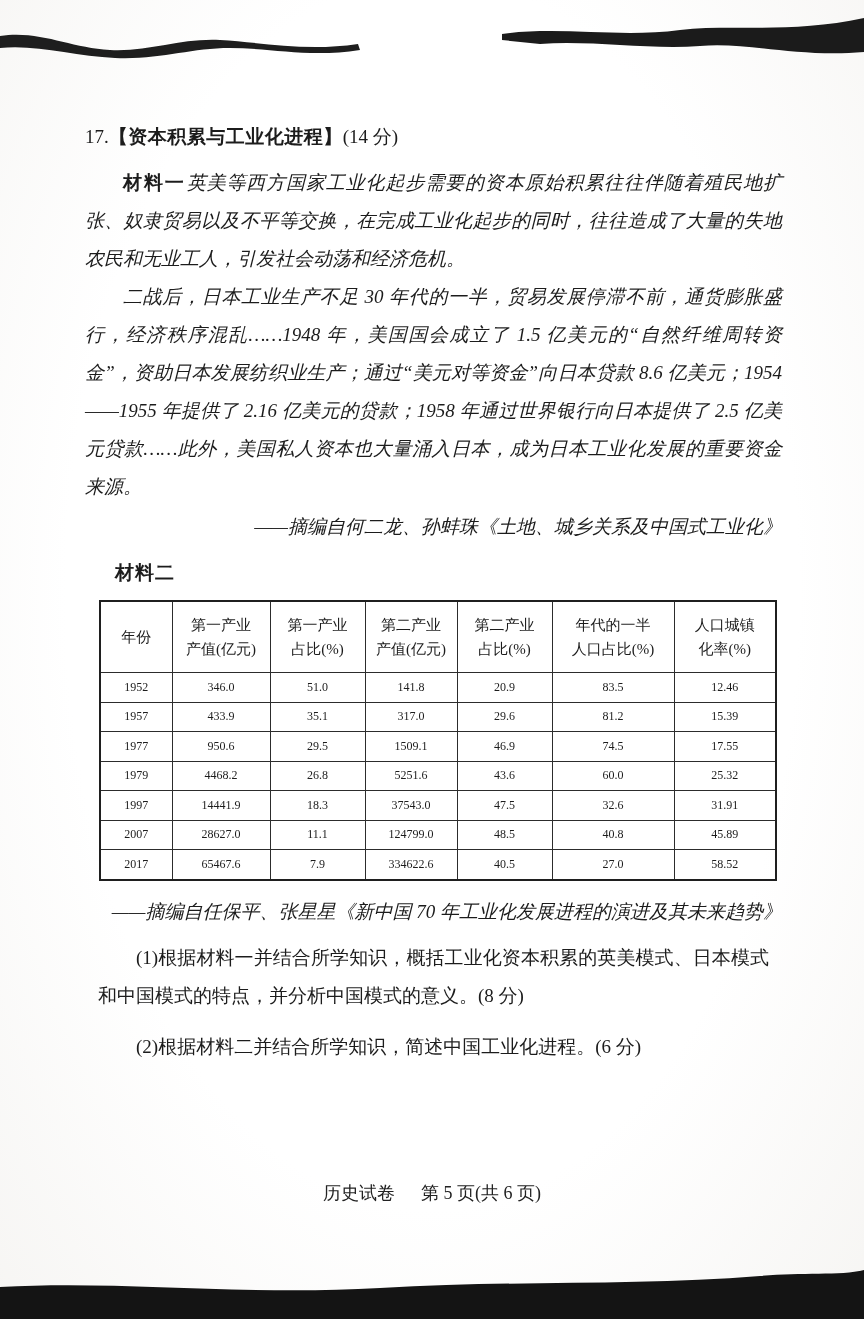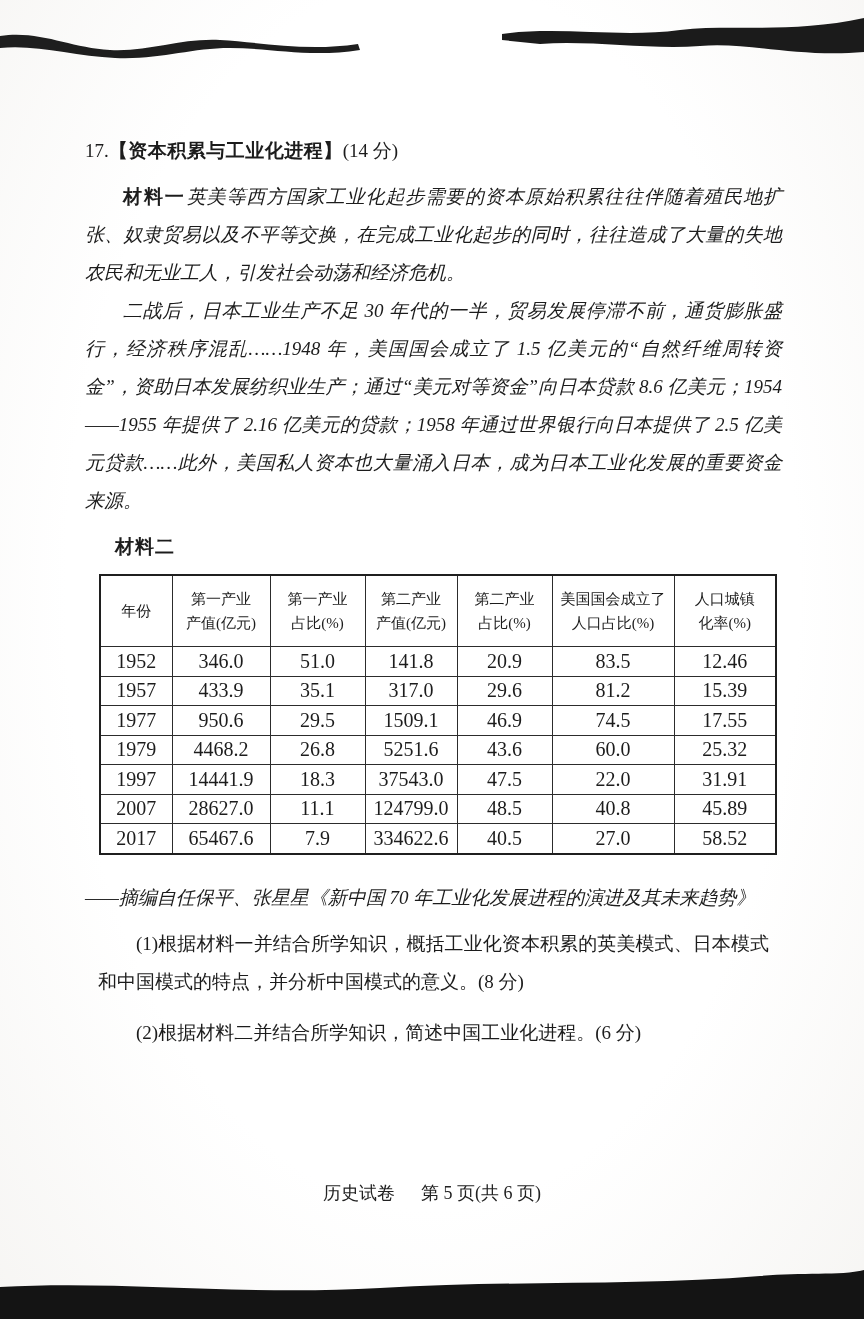--- a/index.html
+++ b/index.html
@@ -11,21 +11,21 @@
     color:#1c1c1c;
     overflow:hidden;
   }
   .page{
     position:absolute;inset:0;
     background:radial-gradient(ellipse at 50% 45%, #ffffff 60%, #f6f5f3 100%);
   }
   .artifact{position:absolute;left:0;top:0;pointer-events:none;}
   .content{
     position:absolute;
-    left:85px;top:132px;width:697px;
+    left:85px;top:118px;width:697px;
   }
   .q-title{
     font-size:19px;line-height:38px;white-space:nowrap;
   }
   .q-title .num{font-family:"Liberation Serif","DejaVu Serif",serif;}
   .q-title .brk{
     font-family:"Liberation Sans","DejaVu Sans",sans-serif;
     font-weight:700;letter-spacing:.5px;
   }
   .kai{font-style:italic;}
@@ -57,25 +57,25 @@
   }
   table.data th, table.data td{
     border:1px solid #2c2c2c;
     text-align:center;vertical-align:middle;
     padding:0 2px;
   }
   table.data th{
     height:70px;font-weight:400;font-size:15px;line-height:24px;
   }
   table.data td{
-    height:28.5px;font-size:20px;text-align:center;
+    height:28.5px;font-size:12px;text-align:center;
   }
   .attribution2{
-    margin:24px 0 0 0;font-size:19px;line-height:38px;
-    text-align:left;
+    margin:12px 0 0 0;font-size:19px;line-height:38px;
+    text-align:right;
   }
   p.question{
     margin:13px;font-size:19px;line-height:38px;
     text-align:justify;text-indent:2em;
   }
   p.q1{margin-top:8px;}
   p.q2{margin-top:2px;}
   .footer{
     position:absolute;left:0;top:1178px;width:864px;
     text-align:center;font-size:18px;line-height:30px;
@@ -98,20 +98,21 @@
 
     <div class="q-title">
       <span class="num">17.</span><span class="brk">【资本积累与工业化进程】</span><span class="num">(14 分)</span>
     </div>
 
     <p class="material kai first"><span class="mat-label">材料一</span><span>英美等西方国家工业化起步需要的资本原始积累往往伴随着殖民地扩张、奴隶贸易以及不平等交换，在完成工业化起步的同时，往往造成了大量的失地农民和无业工人，引发社会动荡和经济危机。</span></p>
 
     <p class="material kai">二战后，日本工业生产不足 30 年代的一半，贸易发展停滞不前，通货膨胀盛行，经济秩序混乱……1948 年，美国国会成立了 1.5 亿美元的“自然纤维周转资金”，资助日本发展纺织业生产；通过“美元对等资金”向日本贷款 8.6 亿美元；1954——1955 年提供了 2.16 亿美元的贷款；1958 年通过世界银行向日本提供了 2.5 亿美元贷款……此外，美国私人资本也大量涌入日本，成为日本工业化发展的重要资金来源。</p>
 
 
+    <p class="attribution kai">——摘编自何二龙、孙蚌珠《土地、城乡关系及中国式工业化》</p>
 
     <div class="mat2-label">材料二</div>
 
     <table class="data">
       <colgroup>
         <col style="width:72px">
           <col style="width:98px">
           <col style="width:95px">
         <col style="width:92px">
           <col style="width:95px">
@@ -133,21 +134,21 @@
             </th>
           <th>
               <div>第二产业</div>
               <div>产值(亿元)</div>
             </th>
           <th>
               <div>第二产业</div>
               <div>占比(%)</div>
             </th>
           <th>
-              <div>美国国会成立了</div>
+              <div>年代的一半</div>
               <div>人口占比(%)</div>
             </th>
           <th>
               <div>人口城镇</div>
               <div>化率(%)</div>
             </th>
         </tr>
       </thead>
       <tbody>
         <tr>
@@ -185,21 +186,21 @@
             <td>43.6</td>
             <td>60.0</td>
             <td>25.32</td>
         </tr>
         <tr>
           <td>1997</td>
             <td>14441.9</td>
             <td>18.3</td>
             <td>37543.0</td>
             <td>47.5</td>
-            <td>22.0</td>
+            <td>32.6</td>
             <td>31.91</td>
         </tr>
         <tr>
           <td>2007</td>
             <td>28627.0</td>
             <td>11.1</td>
             <td>124799.0</td>
             <td>48.5</td>
             <td>40.8</td>
             <td>45.89</td>

